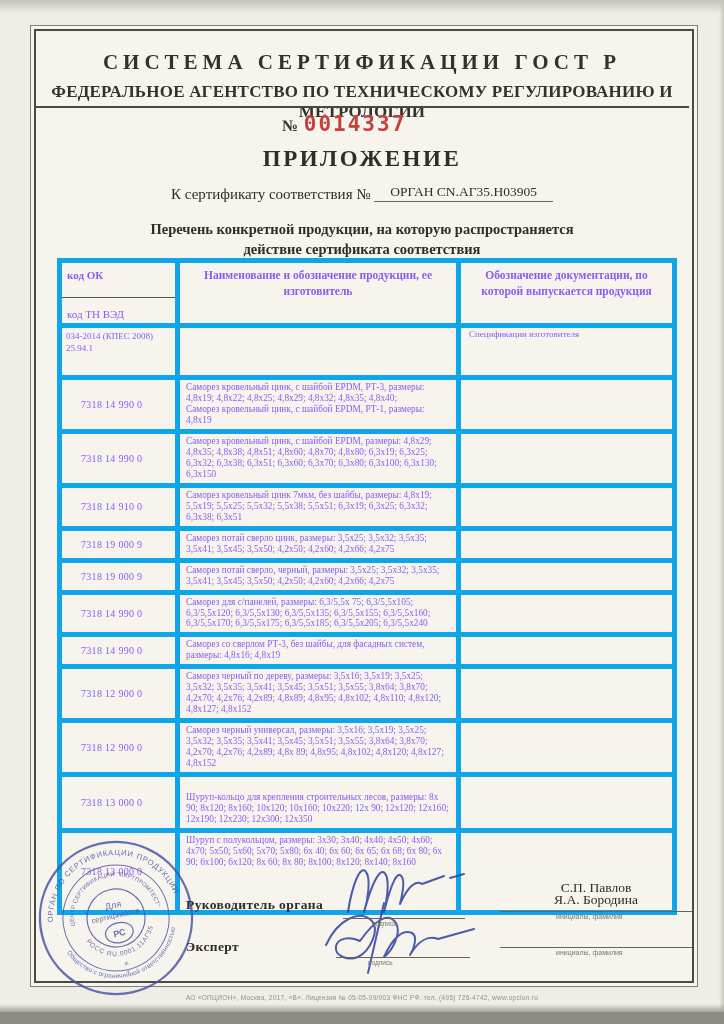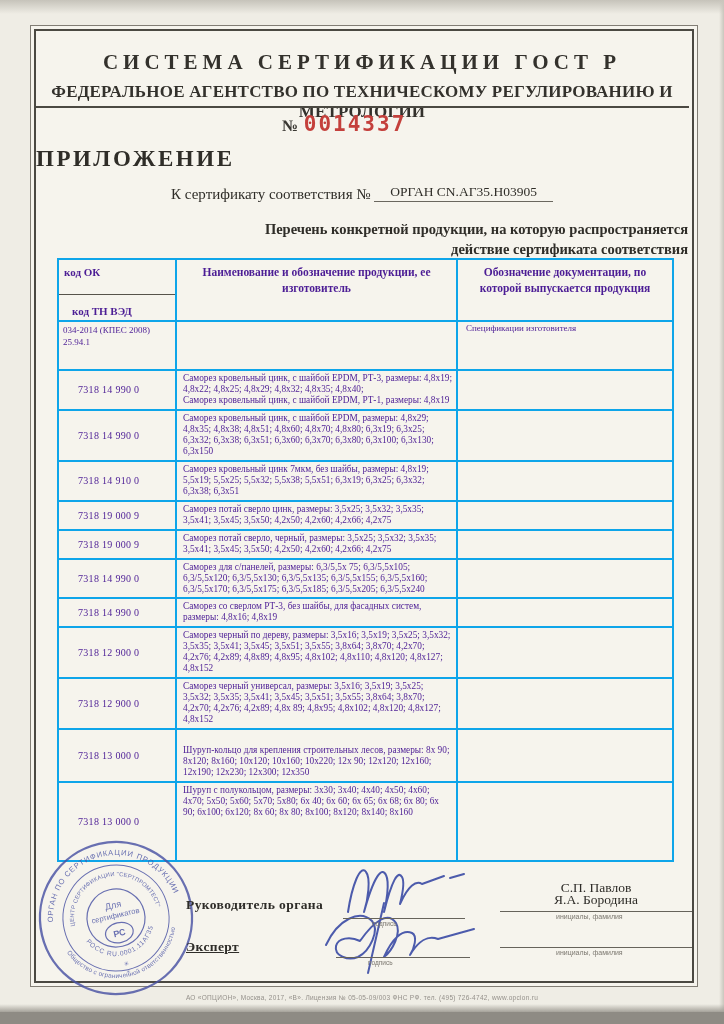--- a/index.html
+++ b/index.html
@@ -30,61 +30,61 @@
     font-size:21px; font-weight:bold; letter-spacing:5px; color:#33312c; }
   .hdr-title2 { position:absolute; left:36px; top:82px; width:652px; text-align:center;
     font-size:17px; font-weight:bold; letter-spacing:0.2px; color:#33312c; }
   .hdr-divider { position:absolute; left:35px; top:106px; width:654px; border-top:2px solid #4b4942; }
 
   .doc-number { position:absolute; left:0; top:112px; width:688px; text-align:center; }
   .doc-number .num-label { font-size:16px; font-weight:bold; color:#3a3833; margin-right:6px; }
   .doc-number .num-value { font-family:"DejaVu Sans Mono", monospace; font-size:21px;
     font-weight:bold; letter-spacing:2px; }
 
-  .appendix-title { position:absolute; left:36px; top:146px; width:652px; text-align:left;
+  .appendix-title { position:absolute; left:36px; top:146px; width:652px; text-align:center;
     font-size:23px; font-weight:bold; letter-spacing:2.5px; color:#2f2d28; }
 
   .cert-line { position:absolute; left:36px; top:186px; width:652px; text-align:center;
     font-size:15px; color:#2f2d28; }
   .cert-line .cert-no { display:inline-block; font-size:13.5px; padding:0 16px 1px 16px;
     border-bottom:1.5px solid #6a675f; transform:translateY(-3px); }
 
-  .subtitle { position:absolute; left:36px; top:219px; width:652px; text-align:right;
+  .subtitle { position:absolute; left:36px; top:219px; width:652px; text-align:center;
     font-size:14.5px; font-weight:bold; line-height:20px; color:#2f2d28; }
 
   
   .tbl { position:absolute; left:57px; top:258px; width:615px;
     border-collapse:collapse; table-layout:fixed; }
   .tbl col.c1 { width:118px; } .tbl col.c2 { width:281px; } .tbl col.c3 { width:216px; }
-  .tbl th, .tbl td { border:2px solid #0ea5e9; vertical-align:top;
-    font-family:"Liberation Serif",serif; color:#4c1d95; }
+  .tbl th, .tbl td { border:5px solid #0ea5e9; vertical-align:top;
+    font-family:"Liberation Serif",serif; color:#8b5cf6; }
   .tbl { border:2px solid #45433c; }
   .th-codes { padding:0; height:60px; }
   .kod-top { height:28px; border-bottom:1px solid #56534b; padding:6px 0 0 5px;
     font-size:11px; font-weight:600; text-align:left; }
-  .kod-bottom { padding:10px 0 0 5px; font-size:11px; font-weight:700; text-align:left;margin-left:8px; }
+  .kod-bottom { padding:10px 0 0 5px; font-size:11px; font-weight:400; text-align:left; }
   .th-head { font-size:11.5px; font-weight:bold; text-align:center; vertical-align:middle;
     padding:4px 20px; line-height:1.4;margin-top:28px; }
   .spec-row td { height:44px; }
   .spec-c1 { font-size:9px; line-height:1.3; padding:3px 2px 0 4px; }
   .spec-c3 { font-size:9px; vertical-align:middle; padding-left:8px; }
   td.c-code { font-size:10px; vertical-align:middle; padding-left:19px; letter-spacing:0.3px; }
   td.c-desc { font-size:9.3px; line-height:1.18; padding:2px 4px 3px 6px; white-space:pre-line; }
   tbody tr:nth-child(10) td.c-desc { padding-top:15px; }
   tbody tr:nth-child(11) td { height:72px; }
 
   
   .stamp { position:absolute; left:36px; top:838px; width:160px; height:160px;
     transform:rotate(-13deg); opacity:0.82; }
   .stamp text { font-family:"Liberation Sans", sans-serif; fill:#4a53a4; }
   .stamp circle, .stamp ellipse { stroke:#4a53a4; fill:none; }
 
   
   .sig-label-head { position:absolute; left:186px; top:897px; font-size:13.5px; font-weight:bold; letter-spacing:0.4px; }
-  .sig-label-expert { position:absolute; left:186px; top:939px; font-size:13.5px; font-weight:bold; letter-spacing:0.4px;text-decoration:underline; }
+  .sig-label-expert { position:absolute; left:186px; top:939px; font-size:13.5px; font-weight:bold; letter-spacing:0.4px; }
   .sig-line1 { position:absolute; left:343px; top:918px; width:122px; border-top:1px solid #66635b; }
   .sig-line2 { position:absolute; left:336px; top:957px; width:134px; border-top:1px solid #66635b; }
   .sig-cap { position:absolute; font-size:6.5px; color:#7c7870; font-family:"Liberation Sans",sans-serif; }
   .cap1 { left:372px; top:920px; } .cap2 { left:368px; top:959px; }
   .name1 { position:absolute; left:505px; top:892px; width:182px; text-align:center; font-size:13.5px; }
   .name-line1 { position:absolute; left:500px; top:911px; width:192px; border-top:1px solid #66635b; }
   .name-cap1 { left:556px; top:913px; font-size:7px; }
   .name2 { position:absolute; left:505px; top:880px; width:182px; text-align:center; font-size:13.5px; }
   .name-line2 { position:absolute; left:500px; top:947px; width:192px; border-top:1px solid #66635b; }
   .name-cap2 { left:556px; top:949px; font-size:7px; }

